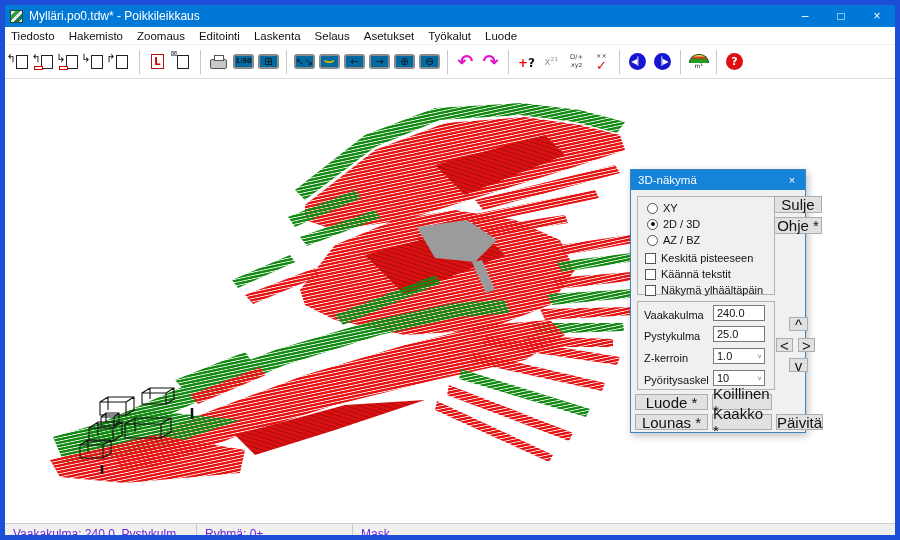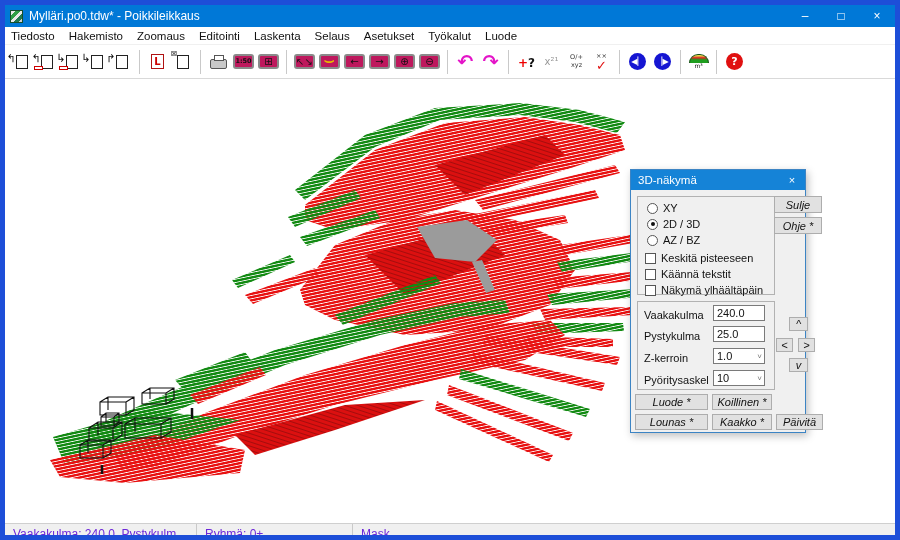--- a/index.html
+++ b/index.html
@@ -22,21 +22,21 @@
   .menu-item{margin-right:14px;white-space:nowrap;}
   
   .toolbar{height:34px;display:flex;align-items:center;background:#fff;padding-left:4px;border-bottom:1px solid #d9d9d9;}
   .tbtn{width:25px;height:27px;display:flex;align-items:center;justify-content:center;position:relative;font-family:"DejaVu Sans",sans-serif;flex:0 0 auto;}
   .tsep{width:1px;height:24px;background:#c9c9c9;margin:0 5px;flex:0 0 auto;}
   .doc{width:12px;height:14px;border:1px solid #222;background:#fff;position:relative;}
   .doc .arr{position:absolute;left:-10px;top:-4px;font-size:11px;color:#111;}
   .doc .redbar{position:absolute;left:-8px;bottom:-2px;width:9px;height:4px;background:#fff;border:1px solid #c00;}
   .doc .xmark{position:absolute;left:-7px;top:-7px;font-size:8px;color:#333;}
   .docL{width:13px;height:15px;border:1.5px solid #b01212;background:#fff;color:#c00;font-weight:bold;font-size:10px;display:flex;align-items:center;justify-content:center;}
-  .mon{width:21px;height:15px;border:2px solid #8a8a8a;border-radius:3px;background:#be185d;display:flex;align-items:center;justify-content:center;font-size:10px;color:#111;line-height:1;}
+  .mon{width:21px;height:15px;border:2px solid #8a8a8a;border-radius:3px;background:#0369a1;display:flex;align-items:center;justify-content:center;font-size:10px;color:#111;line-height:1;}
   .mon.small-label{font-size:6.5px;font-weight:bold;}
   .mon .banana{color:#e7b800;font-weight:bold;font-size:11px;transform:rotate(90deg);display:inline-block;}
   .glyph-undo{font-size:19px;color:#e414c8;font-weight:bold;line-height:1;}
   .two .plus{color:#e00;font-weight:bold;font-size:12px;}
   .two .q{color:#111;font-weight:bold;font-size:12px;}
   .gray-sup{color:#9a9a9a;font-size:10px;}
   .stack{display:flex;flex-direction:column;align-items:center;font-size:6.5px;color:#333;line-height:1.1;}
   .stack .chk{color:#e01010;font-size:13px;font-weight:bold;line-height:0.7;}
   .circ{width:17px;height:17px;border-radius:50%;background:#1515d2;color:#fff;display:flex;align-items:center;justify-content:center;font-size:8px;}
   .circ.red{background:#e01010;font-size:11px;font-weight:bold;}
@@ -56,21 +56,21 @@
   .groupbox{position:absolute;border:1px solid #b2b2b2;background:#f0f0f0;}
   .g1{left:6px;top:26px;width:138px;height:99px;}
   .g2{left:6px;top:131px;width:138px;height:89px;}
   .ctl-row{position:absolute;display:flex;align-items:center;height:14px;}
   .radio{width:11px;height:11px;border:1px solid #555;border-radius:50%;background:#fff;margin-right:5px;position:relative;flex:0 0 auto;}
   .radio.sel::after{content:"";position:absolute;left:2.5px;top:2.5px;width:4px;height:4px;border-radius:50%;background:#111;}
   .chkbox{width:11px;height:11px;border:1px solid #555;background:#fff;margin-right:5px;flex:0 0 auto;}
   .fld-label{position:absolute;left:13px;height:16px;display:flex;align-items:center;}
   .fld-input{position:absolute;left:82px;width:52px;height:16px;background:#fff;border:1px solid #7a7a7a;font-size:11px;display:flex;align-items:center;padding-left:3px;}
   .combo .caret{position:absolute;right:2px;color:#777;font-size:8px;top:3px;}
-  .btn{position:absolute;background:#e1e1e1;border:1px solid #adadad;display:flex;align-items:center;justify-content:center;font-size:11px;color:#111;font-style:italic;}
+  .btn{position:absolute;background:#e1e1e1;border:1px solid #adadad;display:flex;align-items:center;justify-content:center;font-size:15px;color:#111;}
   
   .statusbar{position:absolute;left:0;top:518px;width:898px;height:20px;background:#f0f0f0;border-top:1px solid #cfcfcf;display:flex;font-size:12px;color:#6d28d9;}
   .seg{display:flex;align-items:center;padding-left:8px;border-right:1px solid #c9c9c9;white-space:nowrap;overflow:hidden;}
   .seg1{width:192px;}
   .seg2{width:156px;}
   .seg3{width:352px;}
   .seg4{width:168px;}
   .seg5{flex:1;border-right:none;}
 </style>
 </head>

